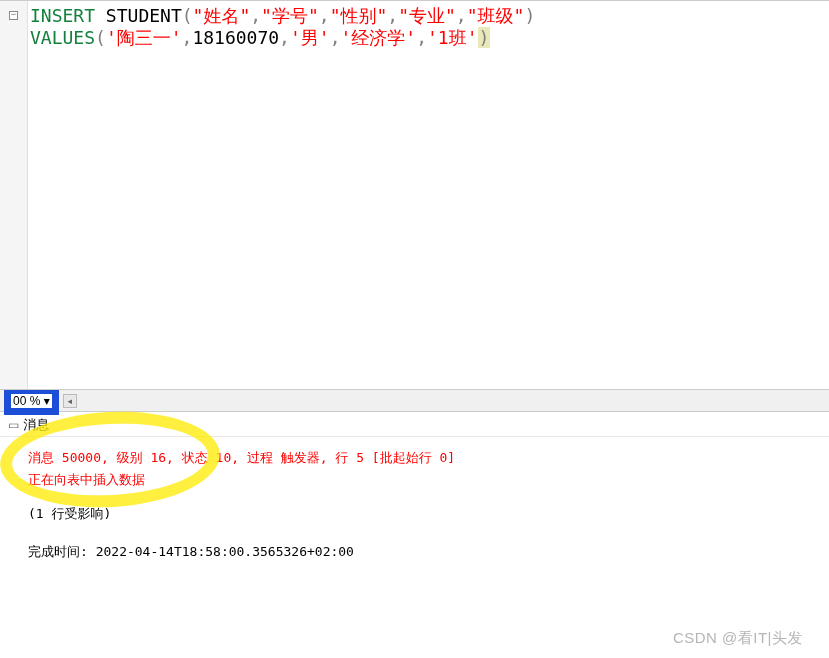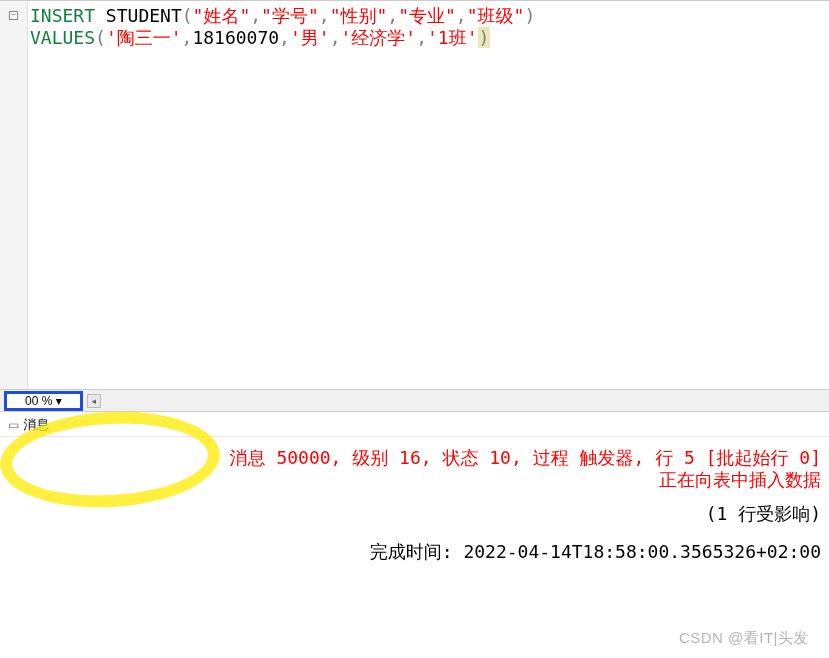--- a/index.html
+++ b/index.html
@@ -60,23 +60,23 @@
       background: #f0f0f0;
       border-bottom: 1px solid #ccc;
       display: flex;
       align-items: center;
       padding: 0 4px;
       font-size: 12px;
       font-family: 'Segoe UI', sans-serif;
     }
     .zoom-select {
       font-size: 12px;
-      border: 3px solid #1d4ed8;
+      border: 7px solid #1d4ed8;
       background: #fff;
-      padding: 0 18px;
+      padding: 0 2px;
       margin-right: 4px;
     }
     .scroll-left {
       width: 14px;
       height: 14px;
       background: #e8e8e8;
       border: 1px solid #bbb;
       display: inline-flex;
       align-items: center;
       justify-content: center;
@@ -91,45 +91,44 @@
       align-items: center;
       gap: 4px;
       background: #fff;
       border-bottom: 1px solid #e8e8e8;
     }
     .msg-icon {
       font-size: 12px;
       color: #555;
     }
     .messages-body {
-      padding: 10px 8px;
+      padding: 10px 28px;
       font-family: 'SimSun', Consolas, monospace;
-      font-size: 18px;
+      font-size: 13px;
       line-height: 22px;
       position: relative;
-      text-align: right;
     }
     .err-line { color: #ff0000; }
     .plain-line { color: #000; }
     .highlight-annotation {
       position: absolute;
       border: 12px solid rgba(255, 235, 0, 0.75);
       border-radius: 50%;
       width: 220px;
       height: 95px;
       top: 412px;
       left: 0px;
       pointer-events: none;
       z-index: 5;
       transform: rotate(-3deg);
     }
     .watermark {
       position: absolute;
       bottom: 10px;
-      right: 20px;
+      right: 26px;
       color: rgba(120,120,120,0.55);
       font-family: 'Microsoft YaHei', sans-serif;
       font-size: 15px;
       letter-spacing: 0.5px;
     }
     .end-marker {
       background: #e8e8b8;
       padding: 0 1px;
     }
   </style>

